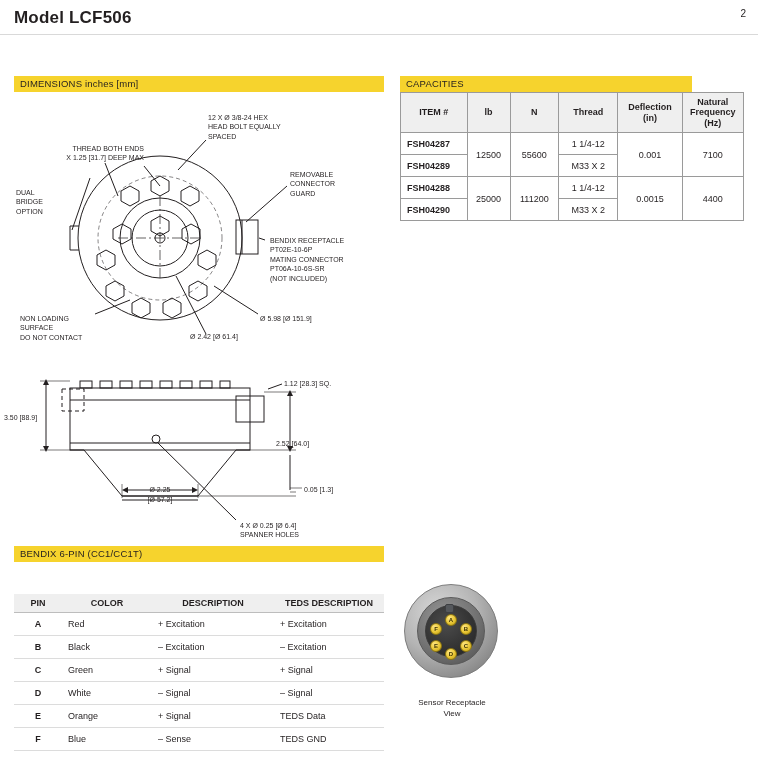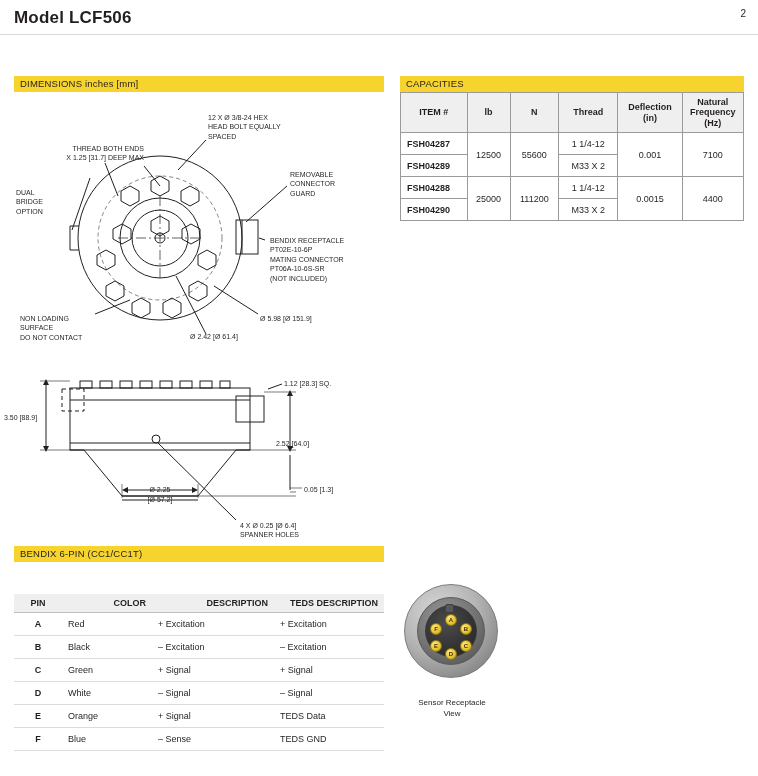--- a/index.html
+++ b/index.html
@@ -54,21 +54,21 @@
     font-size: 9.5px;
     color: #231f20;
     padding-left: 6px;
     box-sizing: border-box;
     letter-spacing: 0.2px;
   }
   .bar b { font-weight: normal; }
   .bar .sub { font-weight: normal; }
 
   #dimensions-bar { left: 14px; top: 76px; width: 370px; }
-  #capacities-bar { left: 400px; top: 76px; width: 344px; }
+  #capacities-bar { left: 400px; top: 76px; width: 292px; }
   #bendix-bar     { left: 14px; top: 546px; width: 370px; }
 
   
   .cap-table {
     position: absolute;
     left: 400px;
     top: 92px;
     width: 344px;
     border-collapse: collapse;
     font-size: 9px;
@@ -100,21 +100,21 @@
     left: 14px;
     top: 594px;
     width: 370px;
     border-collapse: collapse;
     font-size: 9px;
   }
   .pin-table th {
     background: #efefef;
     font-weight: bold;
     border-bottom: 1px solid #bdbdbd;
-    text-align: right;
+    text-align: center;
     padding: 4px 6px;
     font-size: 9px;
   }
   .pin-table td {
     border-bottom: 1px solid #dcdcdc;
     padding: 4px 6px;
     height: 14px;
   }
   .pin-table td.pin {
     font-weight: bold;

